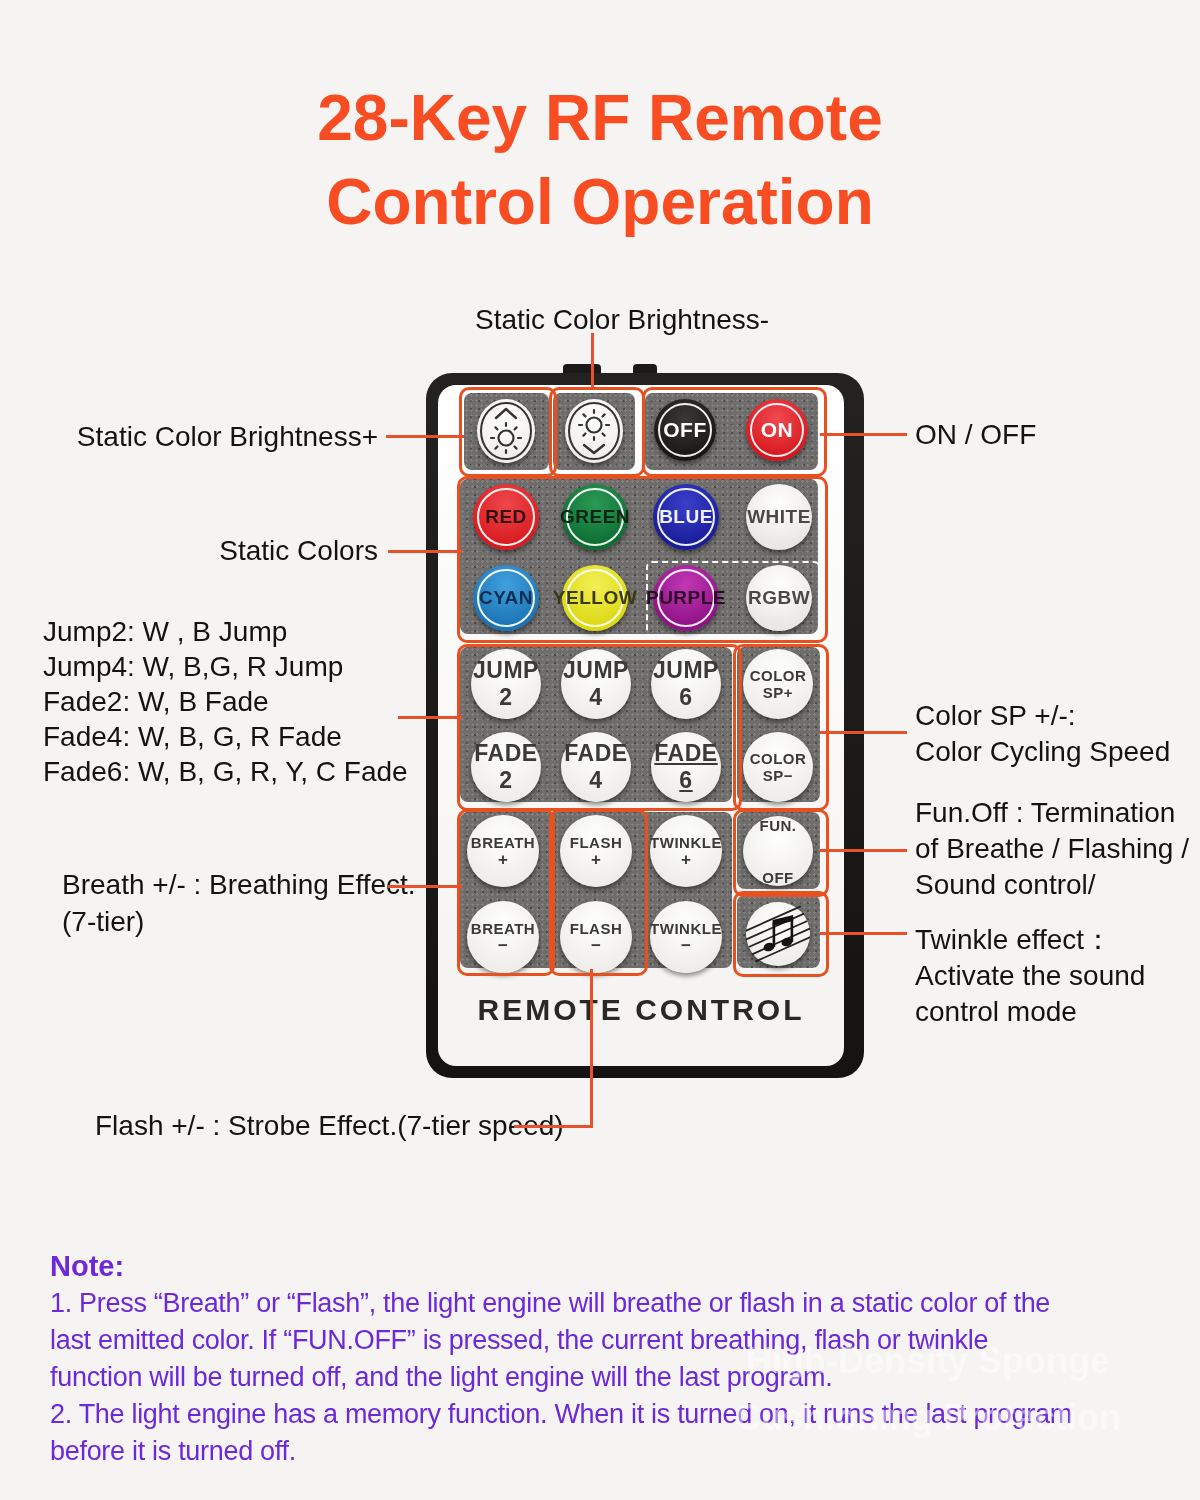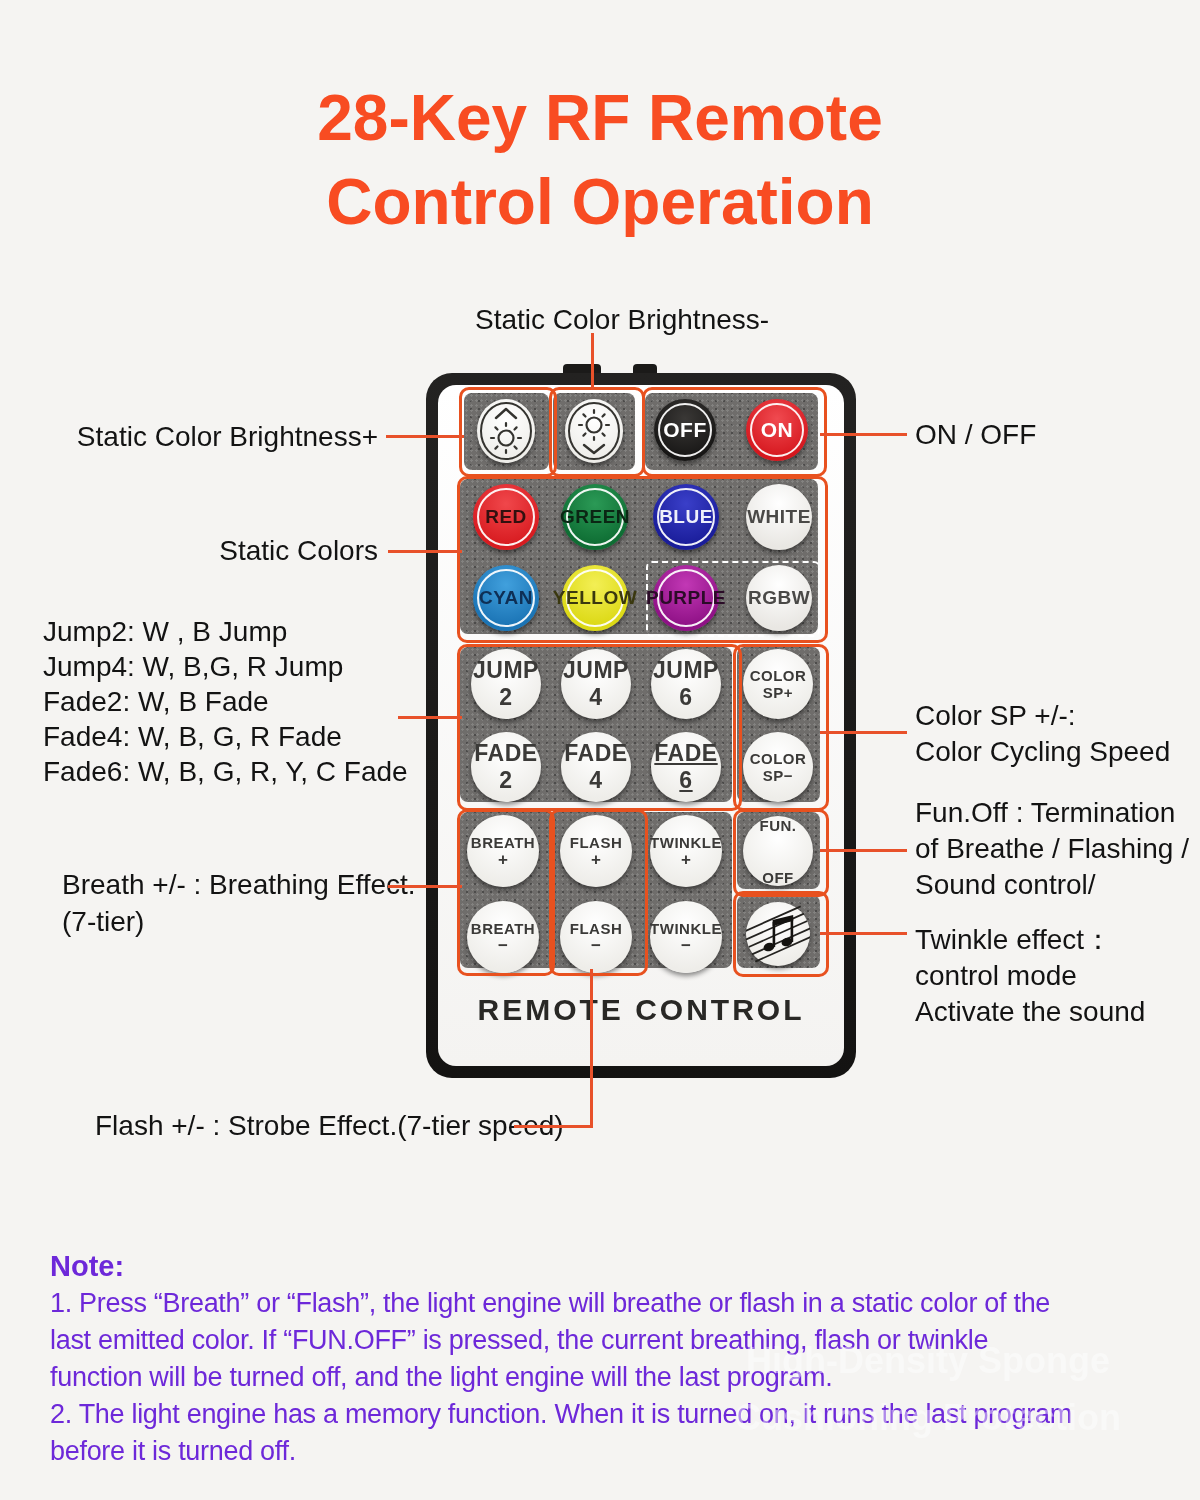--- a/index.html
+++ b/index.html
@@ -14,21 +14,21 @@
   .lbl{position:absolute;color:#131313;font-size:28px;white-space:nowrap;}
   .lbl .ln{line-height:36px;}
   .r{text-align:right;}
 
   
   .cl{position:absolute;background:#e8512a;z-index:6;}
 
   
   .tab{position:absolute;background:#1b1a19;border-radius:4px;z-index:1;}
   .remote{position:absolute;left:426px;top:373px;width:430px;height:705px;
-          background:linear-gradient(180deg,#232221,#141312);border-radius:26px;z-index:2;}
+          background:linear-gradient(180deg,#232221,#141312);border-radius:26px;z-index:2;padding-left:8px;}
   .face{position:absolute;left:12px;top:12px;width:406px;height:681px;border-radius:18px;
         background:linear-gradient(180deg,#ffffff,#f4f3f1);}
   .panel{position:absolute;border-radius:8px;background-color:#6f6d6b;
          background-image:radial-gradient(rgba(255,255,255,.14) 1px,transparent 1.3px),
                           radial-gradient(rgba(0,0,0,.30) 1px,transparent 1.3px);
          background-size:5px 5px,8px 8px;background-position:0 0,3px 4px;}
   .obox{position:absolute;border:3px solid #e8511f;border-radius:10px;z-index:5;}
   .dashbox{position:absolute;border:2px dashed #ffffff;border-radius:6px;}
 
   .btn{position:absolute;border-radius:50%;display:flex;flex-direction:column;
@@ -97,22 +97,22 @@
     <div class="ln">Sound control/</div>
   </div>
 
   <div class="lbl" style="left:62px;top:866px;">
     <div class="ln" style="line-height:37px;">Breath +/- : Breathing Effect.</div>
     <div class="ln" style="line-height:37px;">(7-tier)</div>
   </div>
 
   <div class="lbl" style="left:915px;top:922px;">
     <div class="ln">Twinkle effect：</div>
+    <div class="ln">Activate the sound</div>
     <div class="ln">control mode</div>
-    <div class="ln">Activate the sound</div>
   </div>
 
   <div class="lbl" style="left:95px;top:1110px;">Flash +/- : Strobe Effect.(7-tier speed)</div>
 
   <div class="cl" style="left:591px;top:333px;width:3px;height:57px;"></div>
   <div class="cl" style="left:386px;top:435px;width:78px;height:3px;"></div>
   <div class="cl" style="left:820px;top:433px;width:87px;height:3px;"></div>
   <div class="cl" style="left:388px;top:550px;width:74px;height:3px;"></div>
   <div class="cl" style="left:398px;top:716px;width:64px;height:3px;"></div>
   <div class="cl" style="left:820px;top:731px;width:87px;height:3px;"></div>

